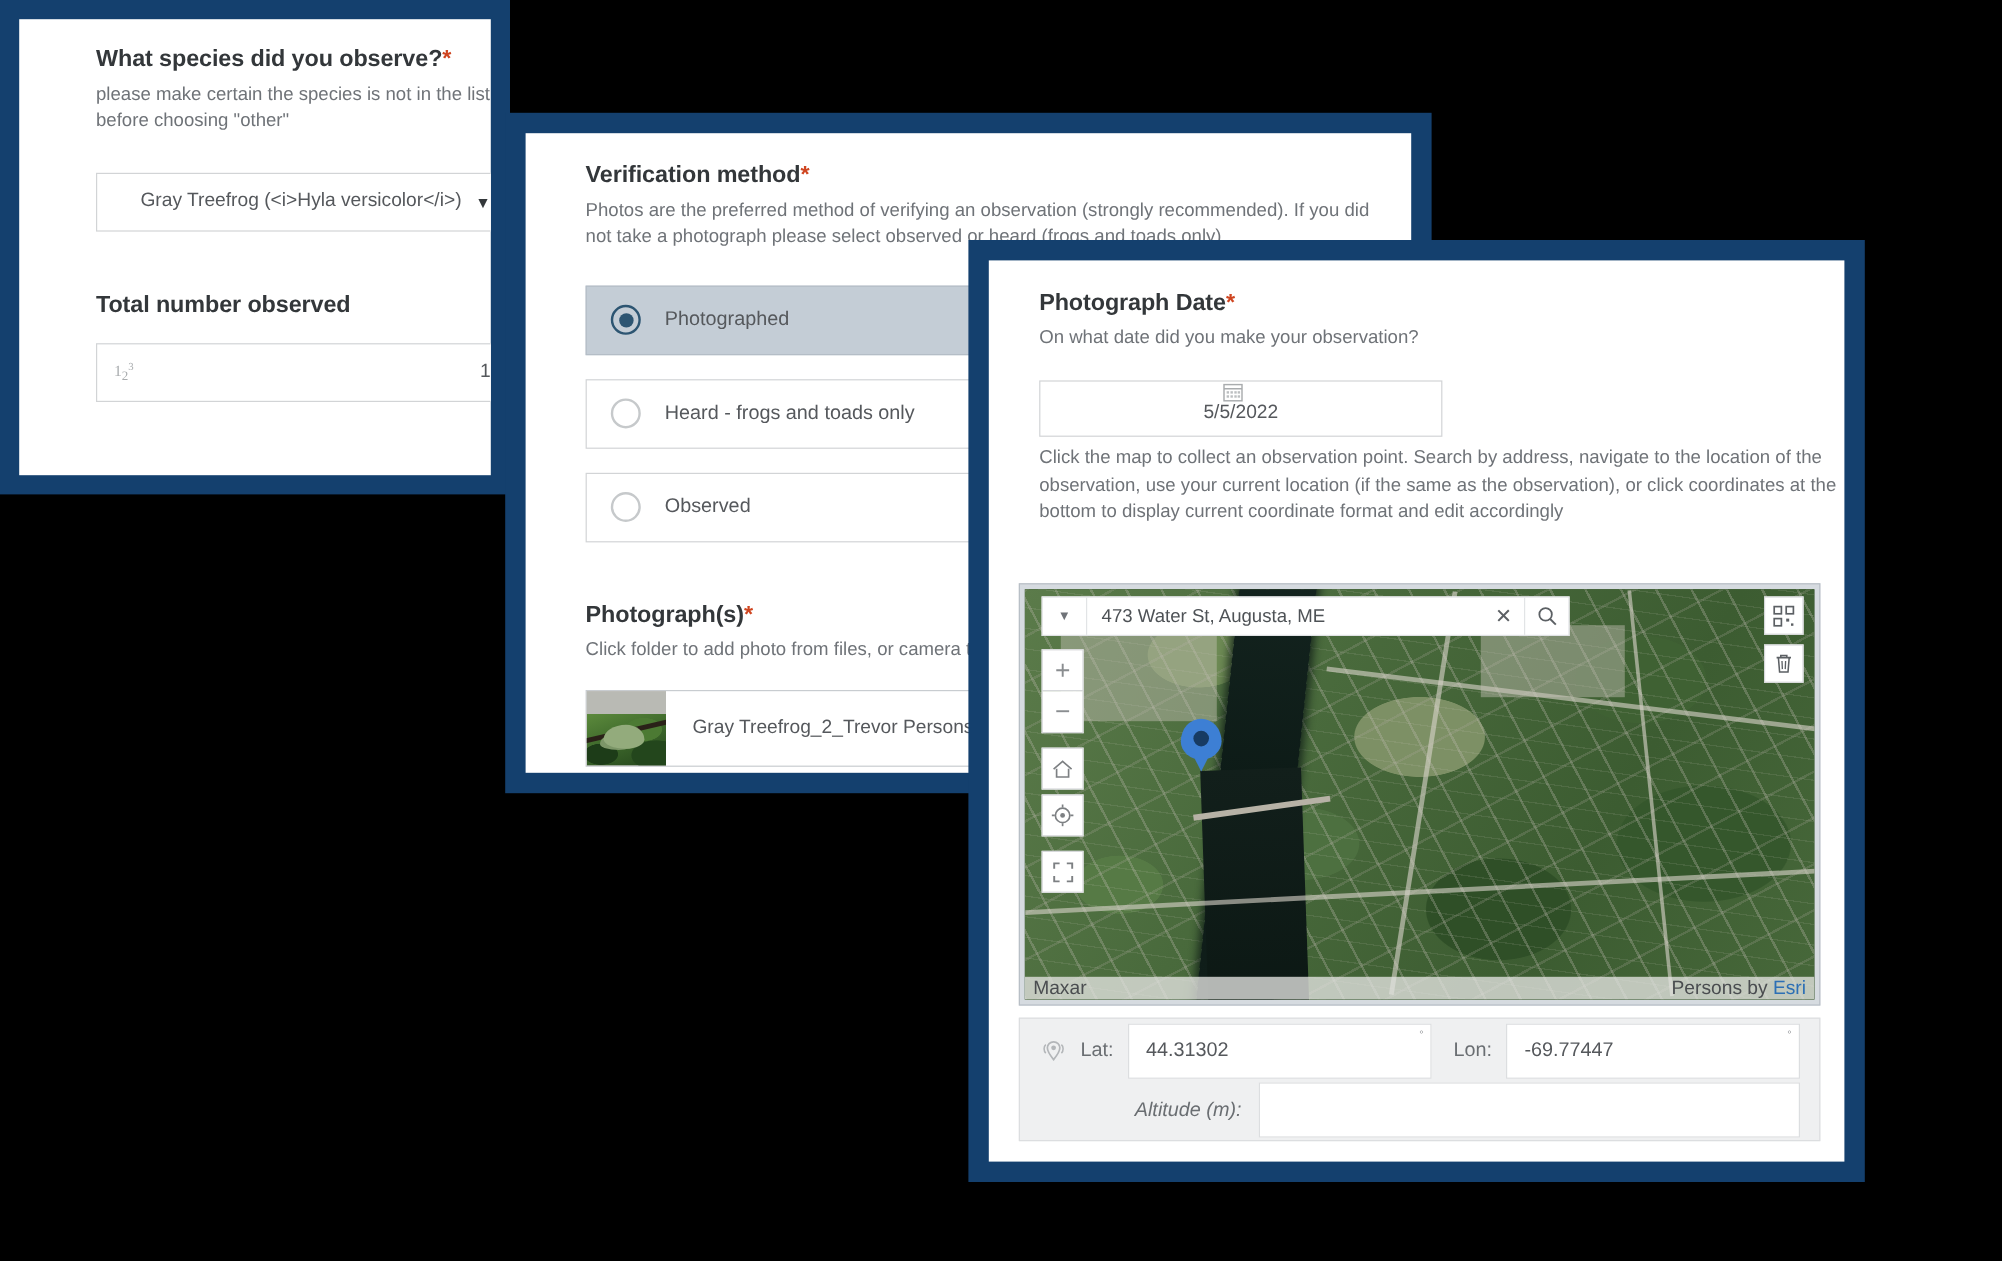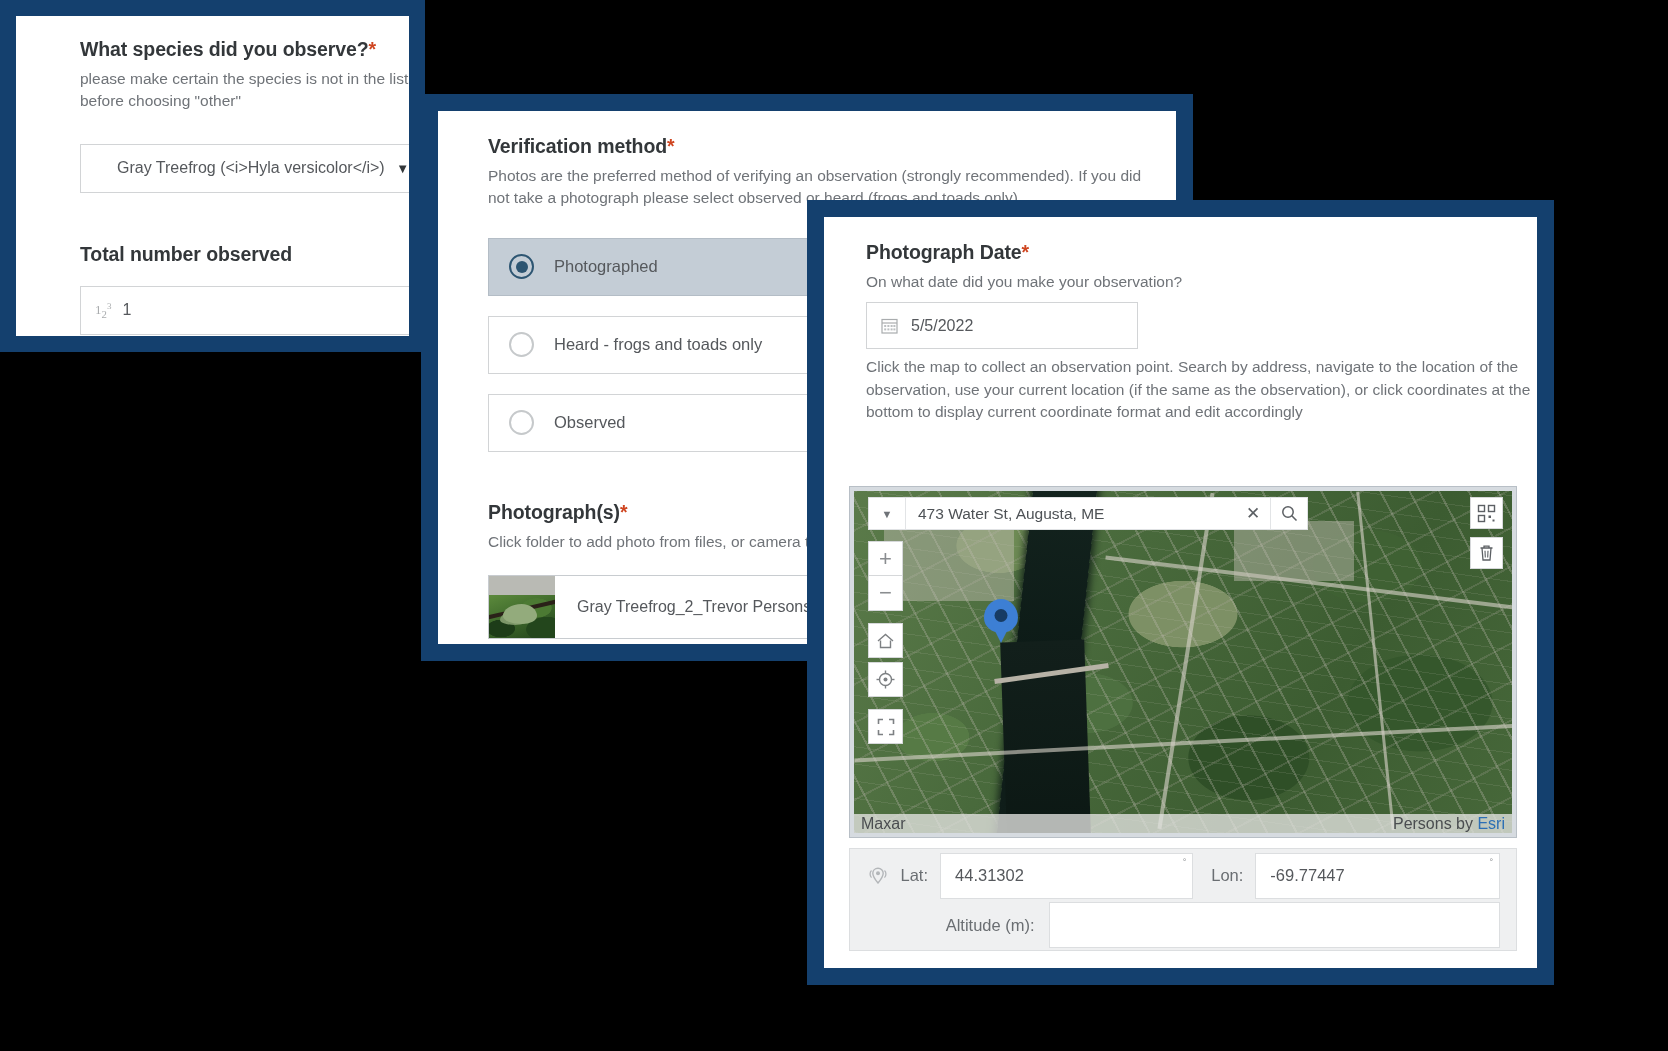--- a/index.html
+++ b/index.html
@@ -293,46 +293,46 @@
   .deg{
     position:absolute;right:6px;top:3px;
     font-size:9px;color:#8a8d90;
   }
   .altrow{
     display:flex;align-items:center;
     padding:0 16px 14px 16px;
   }
   .altlabel{
     font-size:16.5px;color:#6a6e72;
-    width:196px;text-align:right;margin-right:14px;
+    width:196px;text-align:right;margin-right:14px;font-style:italic;
   }
   svg{display:block;}
 </style>
 </head>
 <body>
 
 <div class="stage">
 
-  <div class="card" style="left:0px;top:0px;width:425px;height:352px;padding:16px;">
+  <div class="card" style="left:0px;top:0px;width:425px;height:412px;padding:16px;">
     <div class="card-inner" style="padding:22px 0 0 64px;">
       <div class="q-title">
         <span>What species did you observe?</span><span class="req">*</span>
       </div>
       <p class="q-hint">please make certain the species is not in the list before choosing "other"</p>
 
       <div class="field" style="margin-top:31px;width:344px;height:49px;padding-left:36px;">
         <span class="val">Gray Treefrog (&lt;i&gt;Hyla versicolor&lt;/i&gt;)</span>
         <span class="caret">▼</span>
       </div>
 
       <div class="q-title" style="margin-top:50px;">
         <span>Total number observed</span>
       </div>
 
-      <div class="field" style="margin-top:20px;width:344px;height:49px;">
+      <div class="field" style="margin-top:20px;width:344px;height:49px;justify-content:space-between;">
         <span class="numicon">1<sub>2</sub><sup>3</sup></span>
         <span class="val">1</span>
       </div>
     </div>
   </div>
 
   <div class="card" style="left:421px;top:94px;width:772px;height:567px;padding:17px;">
     <div class="card-inner" style="padding:24px 0 0 50px;">
       <div class="q-title">
         <span>Verification method</span><span class="req">*</span>
@@ -372,21 +372,21 @@
   </div>
 
   <div class="card" style="left:807px;top:200px;width:747px;height:785px;padding:17px;">
     <div class="card-inner" style="padding:24px 0 0 42px;">
 
       <div class="q-title">
         <span>Photograph Date</span><span class="req">*</span>
       </div>
       <p class="q-hint">On what date did you make your observation?</p>
 
-      <div class="field" style="margin-top:9px;width:272px;height:47px;">
+      <div class="field" style="margin-top:24px;width:336px;height:47px;flex-direction:column;">
         <span style="margin-right:13px;display:flex;">
           <svg width="17" height="17" viewBox="0 0 17 17" aria-hidden="true">
             <rect x="1" y="2.5" width="15" height="13.5" fill="none" stroke="#a9acae" stroke-width="1.2"></rect>
             <line x1="1" y1="6" x2="16" y2="6" stroke="#a9acae" stroke-width="1.2"></line>
             <g fill="#bcbfc1">
               <rect x="3.2" y="8" width="2" height="2"></rect>
                 <rect x="6.4" y="8" width="2" height="2"></rect>
               <rect x="9.6" y="8" width="2" height="2"></rect>
                 <rect x="12.4" y="8" width="2" height="2"></rect>
               <rect x="3.2" y="11.4" width="2" height="2"></rect>

